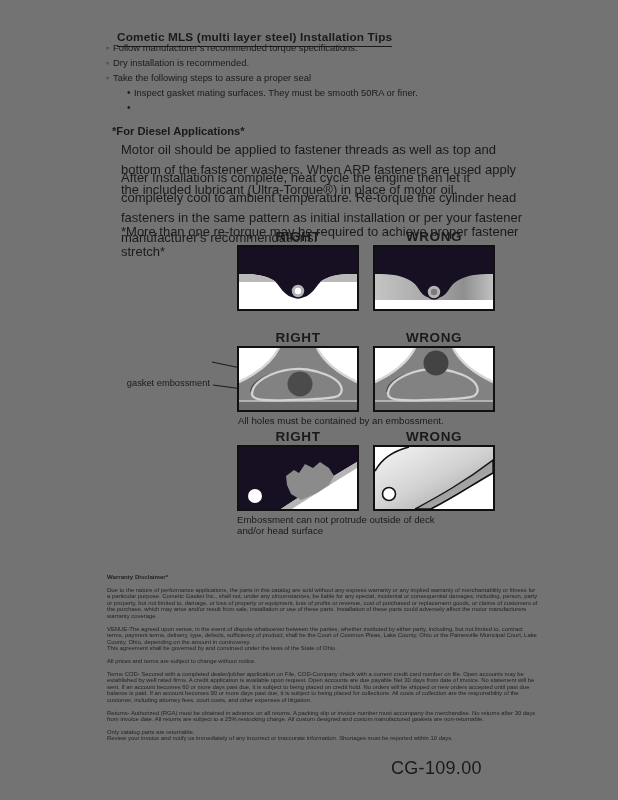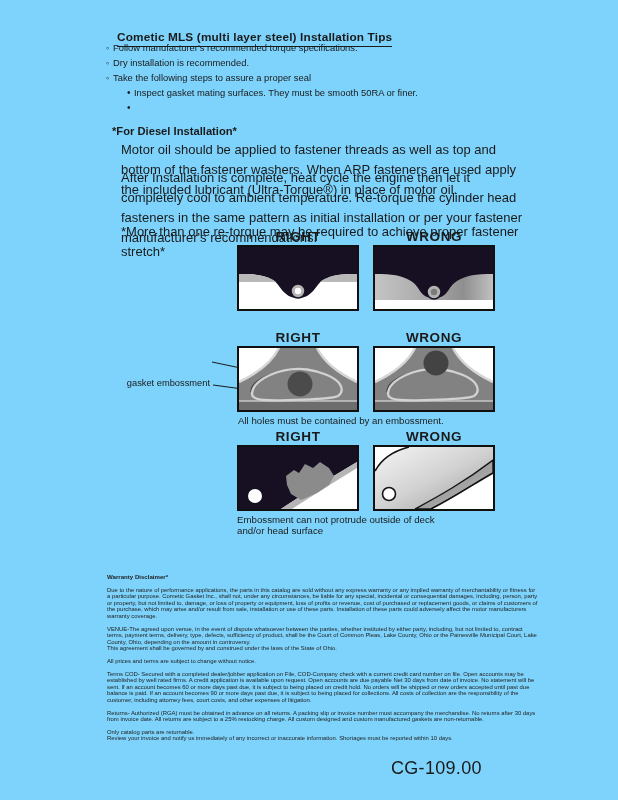--- a/index.html
+++ b/index.html
@@ -1,16 +1,16 @@
 <!DOCTYPE html>
 <html><head>
 <meta charset="utf-8">
 <style>
   html,body{margin:0;padding:0;background:#ffffff;}
-  .page{position:relative;width:618px;height:800px;background:#7dd3fc;
+  .page{position:relative;width:618px;height:800px;background:#737373;
         font-family:"Liberation Sans", sans-serif;color:#1a1a1a;overflow:hidden;}
   .abs{position:absolute;}
 
   .title{left:117px;top:22px;font-size:11.8px;font-weight:bold;letter-spacing:.15px;
          border-bottom:1.6px solid #1a1a1a;padding-bottom:2px;display:inline-block;}
 
   .bullets{left:106px;top:42px;font-size:9.4px;}
   .brow{display:flex;height:15.1px;align-items:flex-start;}
   .brow .mark{width:7px;font-size:9px;line-height:12px;}
   .brow.sub{padding-left:21px;}
@@ -56,21 +56,21 @@
     </div>
     <div class="brow sub">
       <span class="mark">•</span>
       <span>Inspect gasket mating surfaces.  They must be smooth 50RA or finer.</span>
     </div>
     <div class="brow sub">
       <span class="mark">•</span>
     </div>
   </div>
 
-  <h2 class="abs diesel-h">*For Diesel Installation*</h2>
+  <h2 class="abs diesel-h">*For Diesel Applications*</h2>
   <p class="abs para" id="p1">Motor oil should be applied to fastener threads as well as top and bottom of the fastener washers. When ARP fasteners are used apply the included lubricant (Ultra-Torque®) in place of motor oil.</p>
   <p class="abs para" id="p2">After Installation is complete, heat cycle the engine then let it completely cool to ambient temperature. Re-torque the cylinder head fasteners in the same pattern as initial installation or per your fastener manufacturer's recommendations.</p>
   <p class="abs para" id="note">*More than one re-torque may be required to achieve proper fastener stretch*</p>
 
   <div class="abs dlabel" style="left:237px;top:229px;">RIGHT</div>
   <div class="abs dlabel" style="left:373px;top:229px;">WRONG</div>
 
   <div class="abs fig" style="left:237px;top:245px;">
     <svg viewBox="0 0 118 62">
       <path d="M0,0 H118 V27 C102,27 94,27.5 84,33 C76,38 74,51 59,51 C44,51 42,38 34,33 C24,27.5 16,27 0,27 Z" fill="#171022"></path>

